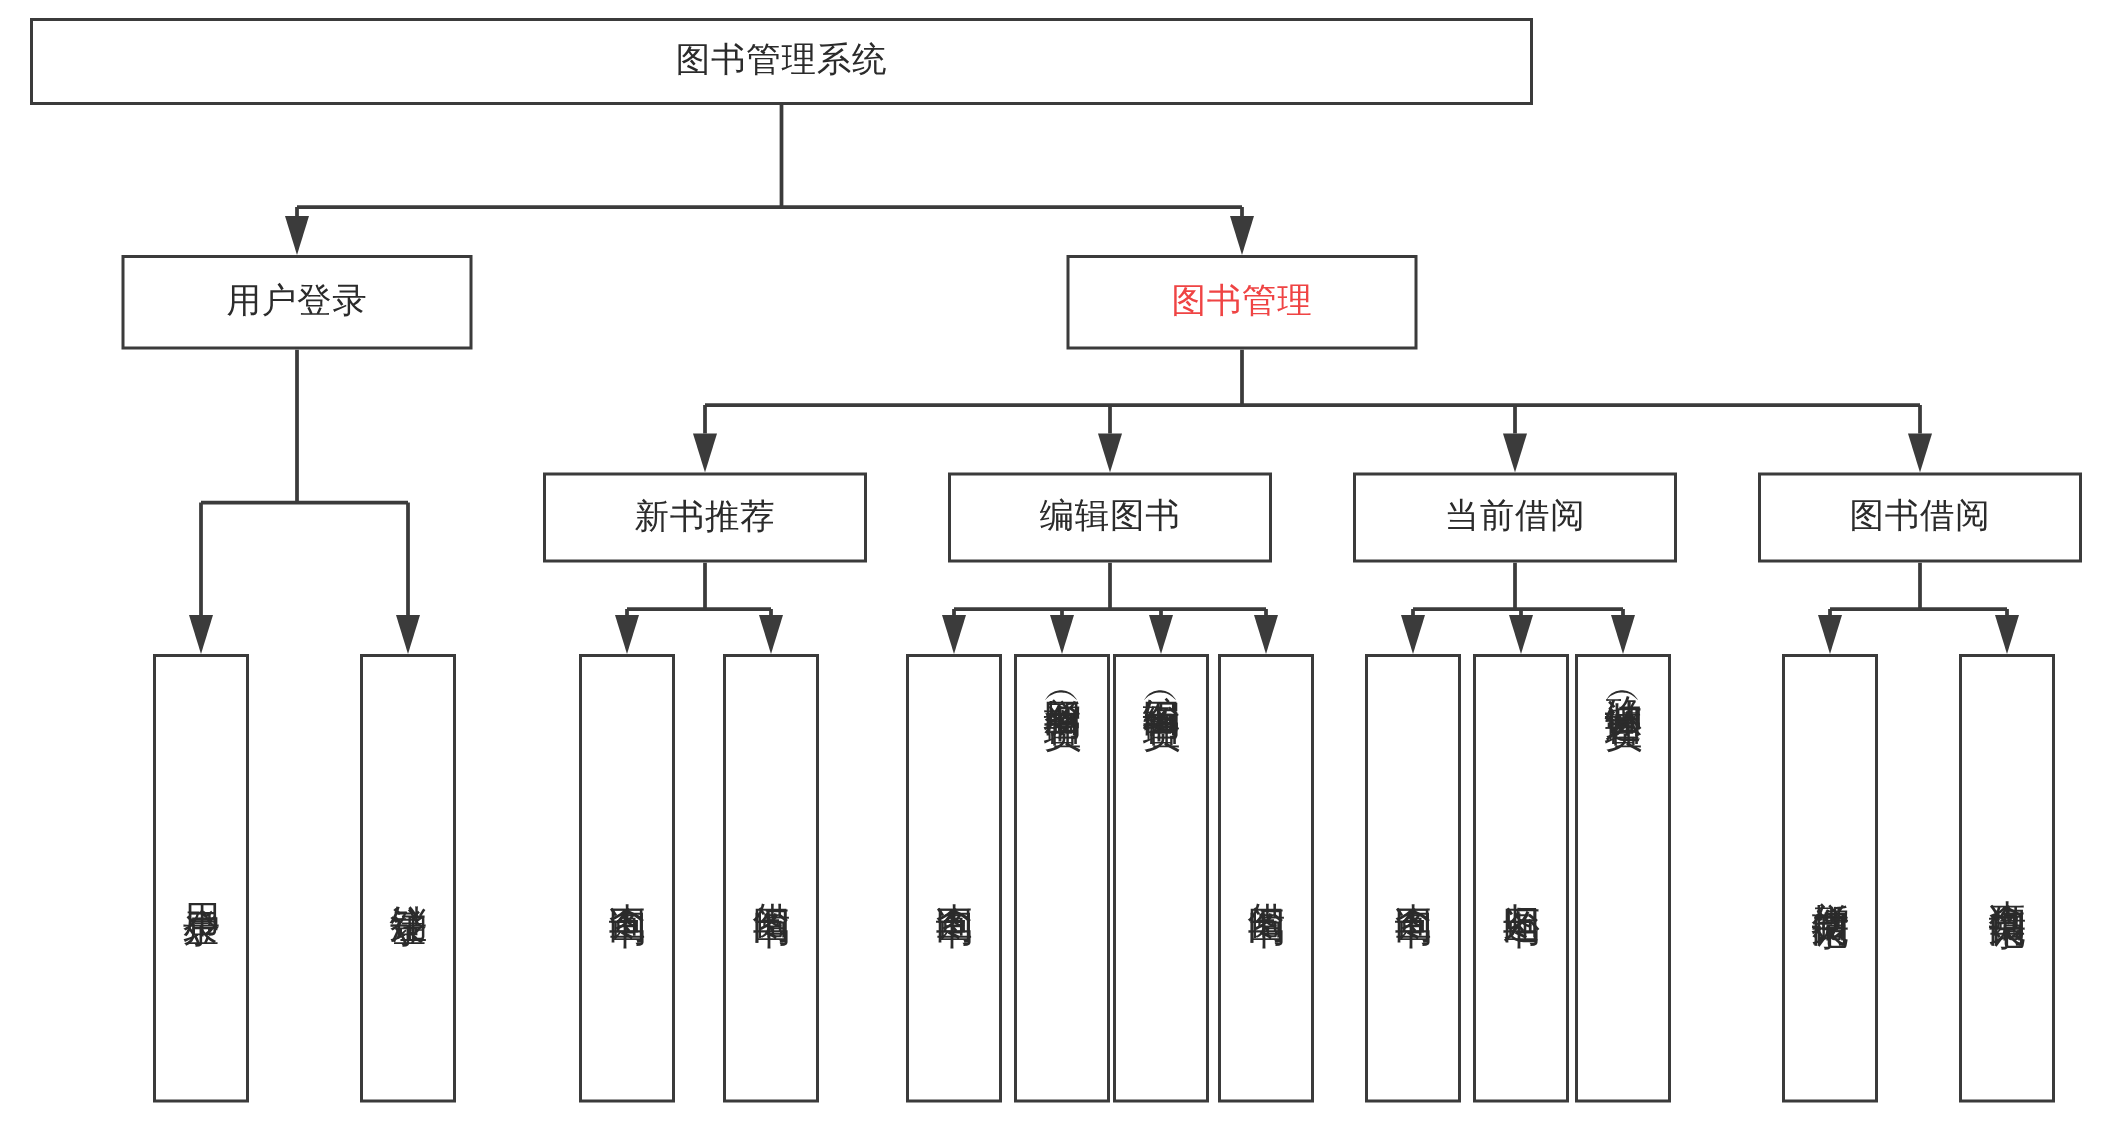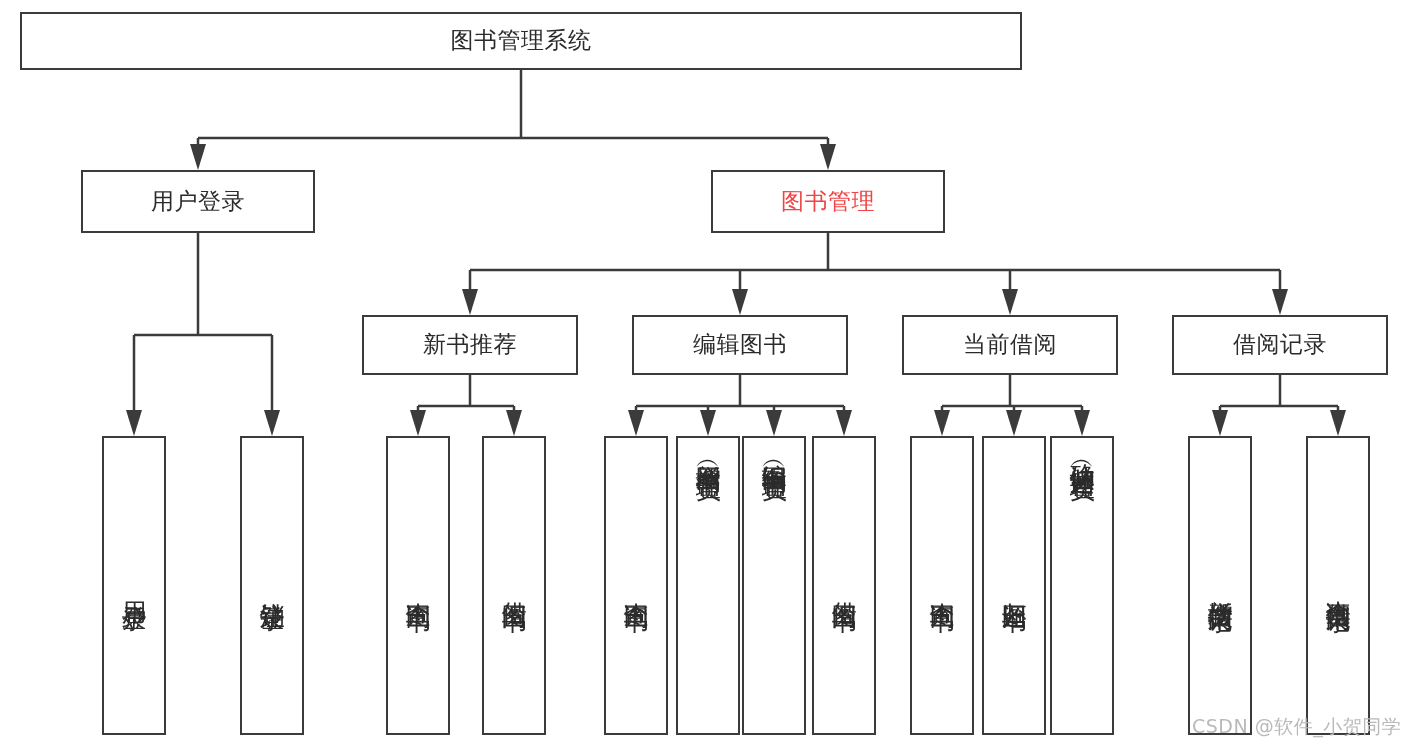--- a/index.html
+++ b/index.html
@@ -139,21 +139,21 @@
       <div class="node horiz" style="left: 362px; top: 315px; width: 216px; height: 60px; border-color: rgb(59, 59, 59); font-family: Liberation Serif, serif;">
         <span class="node-label" style="color: rgb(43, 43, 43);">新书推荐</span>
       </div>
       <div class="node horiz" style="left: 632px; top: 315px; width: 216px; height: 60px; border-color: rgb(59, 59, 59);">
         <span class="node-label" style="color: rgb(43, 43, 43);">编辑图书</span>
       </div>
       <div class="node horiz" style="left: 902px; top: 315px; width: 216px; height: 60px; border-color: rgb(59, 59, 59);">
         <span class="node-label" style="color: rgb(43, 43, 43);">当前借阅</span>
       </div>
       <div class="node horiz" style="left: 1172px; top: 315px; width: 216px; height: 60px; border-color: rgb(59, 59, 59);">
-        <span class="node-label" style="color: rgb(43, 43, 43);">借阅记录</span>
+        <span class="node-label" style="color: rgb(43, 43, 43);">图书借阅</span>
       </div>
       <div class="node vert centered" style="left: 102px; top: 436px; width: 64px; height: 299px; border-color: rgb(59, 59, 59);">
         <span class="node-label" style="color: rgb(43, 43, 43);">用户登录</span>
       </div>
       <div class="node vert centered" style="left: 240px; top: 436px; width: 64px; height: 299px; border-color: rgb(59, 59, 59);">
         <span class="node-label" style="color: rgb(43, 43, 43);">注销登录</span>
       </div>
       <div class="node vert centered" style="left: 386px; top: 436px; width: 64px; height: 299px; border-color: rgb(59, 59, 59);">
         <span class="node-label" style="color: rgb(43, 43, 43);">查询图书</span>
       </div>
@@ -181,14 +181,13 @@
       <div class="node vert" style="left: 1050px; top: 436px; width: 64px; height: 299px; border-color: rgb(59, 59, 59);">
         <span class="node-label" style="color: rgb(43, 43, 43);">确认归还（管理员）</span>
       </div>
       <div class="node vert centered" style="left: 1188px; top: 436px; width: 64px; height: 299px; border-color: rgb(59, 59, 59);">
         <span class="node-label" style="color: rgb(43, 43, 43);">新增借阅记录</span>
       </div>
       <div class="node vert centered" style="left: 1306px; top: 436px; width: 64px; height: 299px; border-color: rgb(59, 59, 59);">
         <span class="node-label" style="color: rgb(43, 43, 43);">查询借阅记录</span>
       </div>
     </div>
-  <div class="watermark" style="left:1192px; top:714px;">CSDN @软件_小贺同学</div>
 </div>
 
 </body></html>

